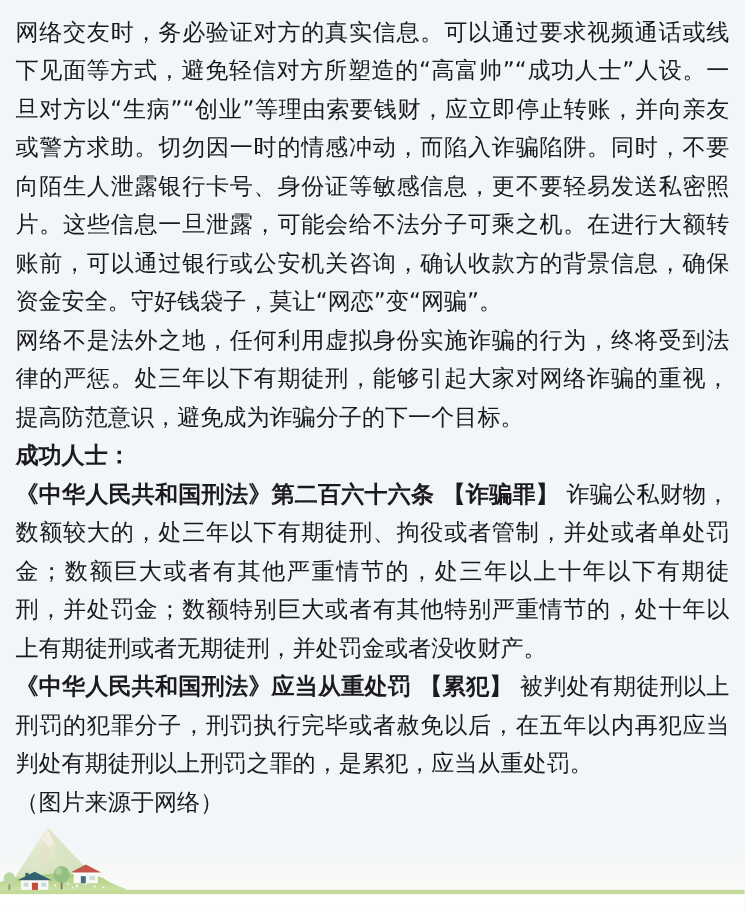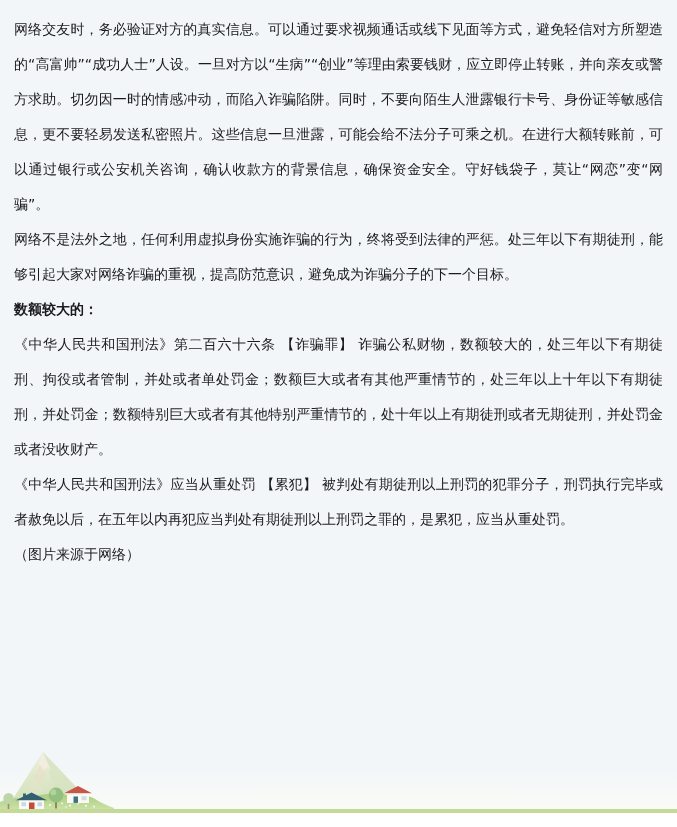--- a/index.html
+++ b/index.html
@@ -7,31 +7,31 @@
     width: 677px; height: 827px;
     background: #f3f6f9;
     position: relative;
     overflow: hidden;
     font-family: "DejaVu Sans", "Liberation Sans", sans-serif;
     color: #1b1b1d;
   }
   .content {
     position: relative;
     padding: 12px 14px 0 14px;
-    font-size: 14px;
+    font-size: 21px;
     line-height: 35px;
     text-align: justify;
     letter-spacing: 0;
   }
   .content p { margin: 0; }
   .mt14 { margin-top: 14px; }
   .mt18 { margin-top: 18px; }
   .mt3  { margin-top: 3px; }
   .heading { font-weight: bold; }
-  .law-title { font-weight: normal; }
+  .law-title { font-weight: bold; }
   .caption { text-align: left; }
   .footer-fade {
     position: absolute; left: 0; right: 0; bottom: 18px; height: 42px;
     background: linear-gradient(to bottom, rgba(250,252,246,0), rgba(250,252,246,0.85));
     pointer-events: none;
   }
   .illustration { position: absolute; left: 0; bottom: 17px; }
   .divider {
     position: absolute; left: 0; right: 0; bottom: 14px; height: 4px;
     background: #c5da99;
@@ -42,21 +42,21 @@
   }
 </style>
 </head>
 <body>
 
 <div class="content">
   <p>网络交友时，务必验证对方的真实信息。可以通过要求视频通话或线下见面等方式，避免轻信对方所塑造的“高富帅”“成功人士”人设。一旦对方以“生病”“创业”等理由索要钱财，应立即停止转账，并向亲友或警方求助。切勿因一时的情感冲动，而陷入诈骗陷阱。同时，不要向陌生人泄露银行卡号、身份证等敏感信息，更不要轻易发送私密照片。这些信息一旦泄露，可能会给不法分子可乘之机。在进行大额转账前，可以通过银行或公安机关咨询，确认收款方的背景信息，确保资金安全。守好钱袋子，莫让“网恋”变“网骗”。</p>
 
   <p class="mt14">网络不是法外之地，任何利用虚拟身份实施诈骗的行为，终将受到法律的严惩。处三年以下有期徒刑，能够引起大家对网络诈骗的重视，提高防范意识，避免成为诈骗分子的下一个目标。</p>
 
-  <p class="heading mt18">数额较大的：</p>
+  <p class="heading mt18">成功人士：</p>
 
   <p><strong class="law-title">《中华人民共和国刑法》第二百六十六条 【诈骗罪】</strong><span> 诈骗公私财物，数额较大的，处三年以下有期徒刑、拘役或者管制，并处或者单处罚金；数额巨大或者有其他严重情节的，处三年以上十年以下有期徒刑，并处罚金；数额特别巨大或者有其他特别严重情节的，处十年以上有期徒刑或者无期徒刑，并处罚金或者没收财产。</span></p>
 
   <p class="mt14"><strong class="law-title">《中华人民共和国刑法》应当从重处罚 【累犯】</strong><span> 被判处有期徒刑以上刑罚的犯罪分子，刑罚执行完毕或者赦免以后，在五年以内再犯应当判处有期徒刑以上刑罚之罪的，是累犯，应当从重处罚。</span></p>
 
   <p class="caption mt3">（图片来源于网络）</p>
 </div>
 
 <div class="footer-fade"></div>
 

